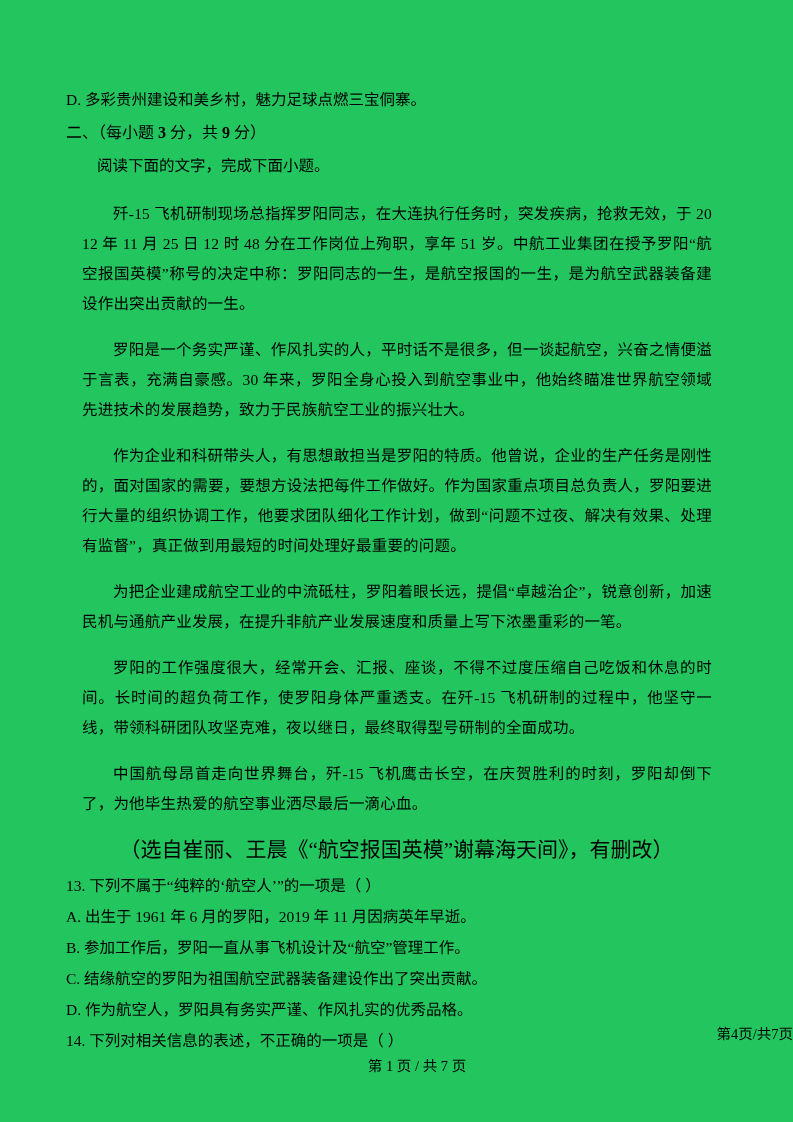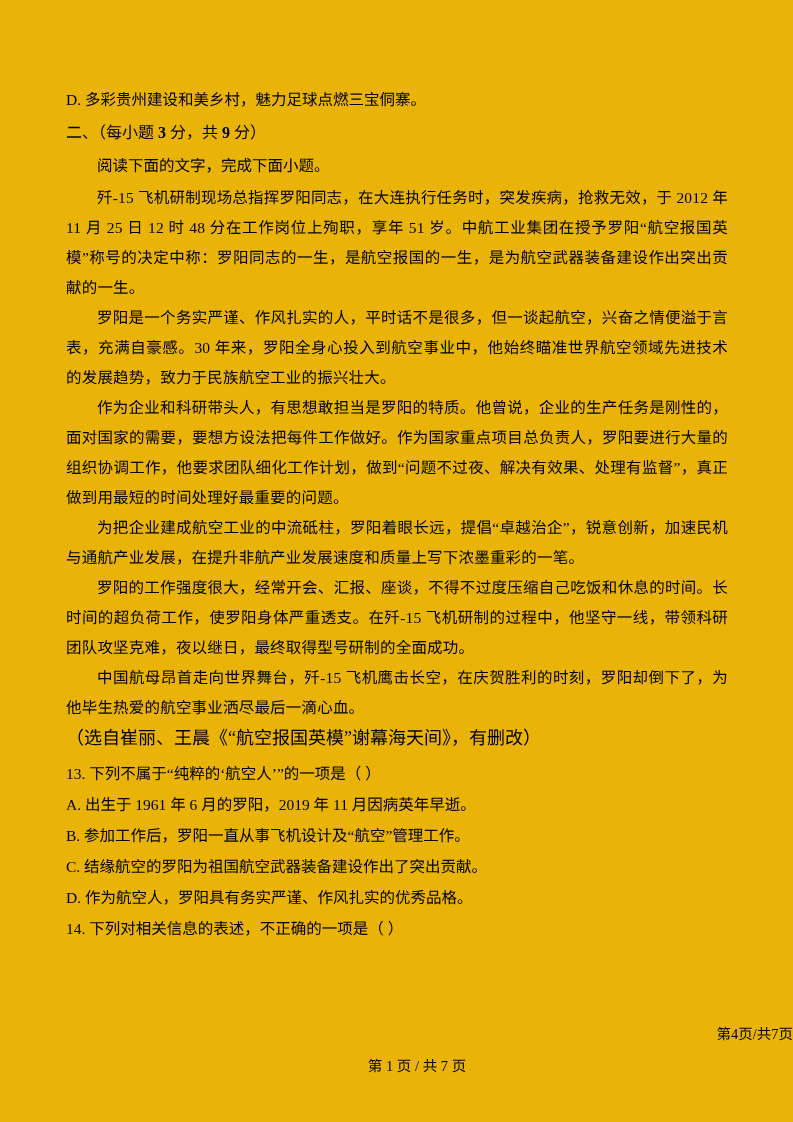--- a/index.html
+++ b/index.html
@@ -16,21 +16,21 @@
     color: #000000;
     overflow: hidden;
   }
 
   .page {
     position: absolute;
     left: 0;
     top: 0;
     width: 793px;
     height: 1122px;
-    background: #eab308;
+    background: #22c55e;
   }
 
   .content {
     position: absolute;
     left: 66px;
     top: 84px;
     width: 662px;
   }
 
   .opt {
@@ -56,37 +56,37 @@
 
   .sec-head b { font-weight: bold; }
 
   .para {
     font-size: 15.5px;
     line-height: 30px;
     letter-spacing: 0.2px;
     text-align: justify;
     text-justify: inter-ideograph;
     text-indent: 2em;
-    margin: 0;
+    margin: 16px;
     word-break: break-all;
   }
 
   .lead-in {
     font-size: 15.5px;
     line-height: 31px;
     text-indent: 2em;
     margin: 0;
     white-space: nowrap;
   }
 
   .citation {
-    font-size: 18px;
+    font-size: 21px;
     line-height: 31px;
     margin: 0;
-    text-align: left;
+    text-align: center;
     padding-right: 1px;
     white-space: nowrap;
   }
 
   .spacer-sm { height: 4px; }
   .spacer-xs { height: 2px; }
 
   
   .footer-inner {
     position: absolute;

